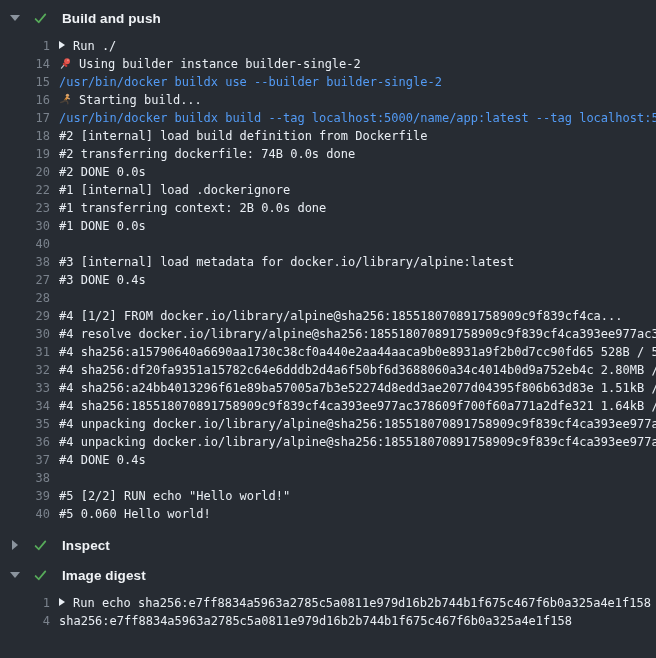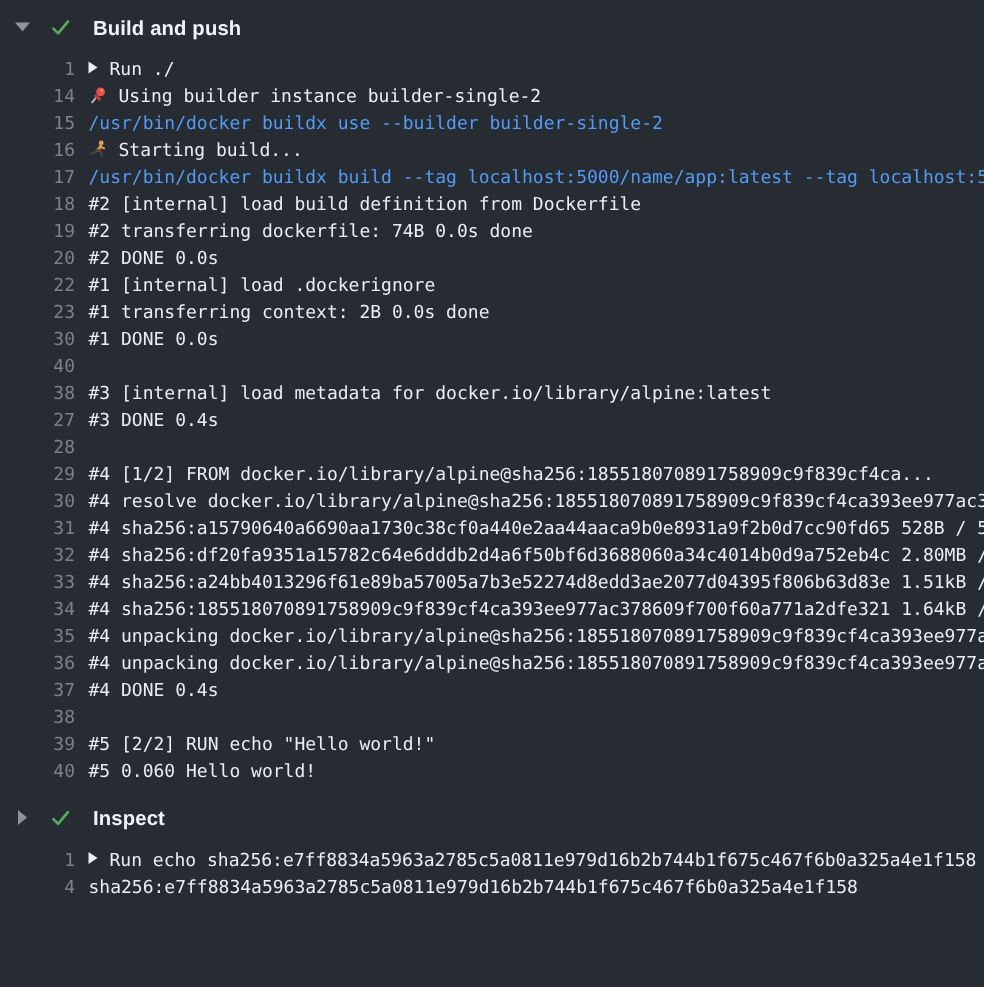--- a/index.html
+++ b/index.html
@@ -233,20 +233,29 @@
         <svg width="15" height="15" viewBox="0 0 16 16">
           <path d="M2.8 8.6l3.3 3.4 7-8.4" fill="none" stroke="#57ab5a" stroke-width="1.9" stroke-linecap="round" stroke-linejoin="round"></path>
         </svg>
       </span>
       <span class="section-title">Inspect</span>
     </div>
 
   </section>
 
   <section class="log-section">
+    <div class="section-header">
+      <span class="chevron expanded"></span>
+      <span class="check">
+        <svg width="15" height="15" viewBox="0 0 16 16">
+          <path d="M2.8 8.6l3.3 3.4 7-8.4" fill="none" stroke="#57ab5a" stroke-width="1.9" stroke-linecap="round" stroke-linejoin="round"></path>
+        </svg>
+      </span>
+      <span class="section-title">Image digest</span>
+    </div>
     <div class="section-body">
   <div class="log-line">
     <span class="line-num">1</span>
     <span class="line-content"><span class="run-arrow"></span><span>Run echo sha256:e7ff8834a5963a2785c5a0811e979d16b2b744b1f675c467f6b0a325a4e1f158</span></span>
   </div>
 
   <div class="log-line">
     <span class="line-num">4</span>
     <span class="line-content"><span>sha256:e7ff8834a5963a2785c5a0811e979d16b2b744b1f675c467f6b0a325a4e1f158</span></span>
   </div>

